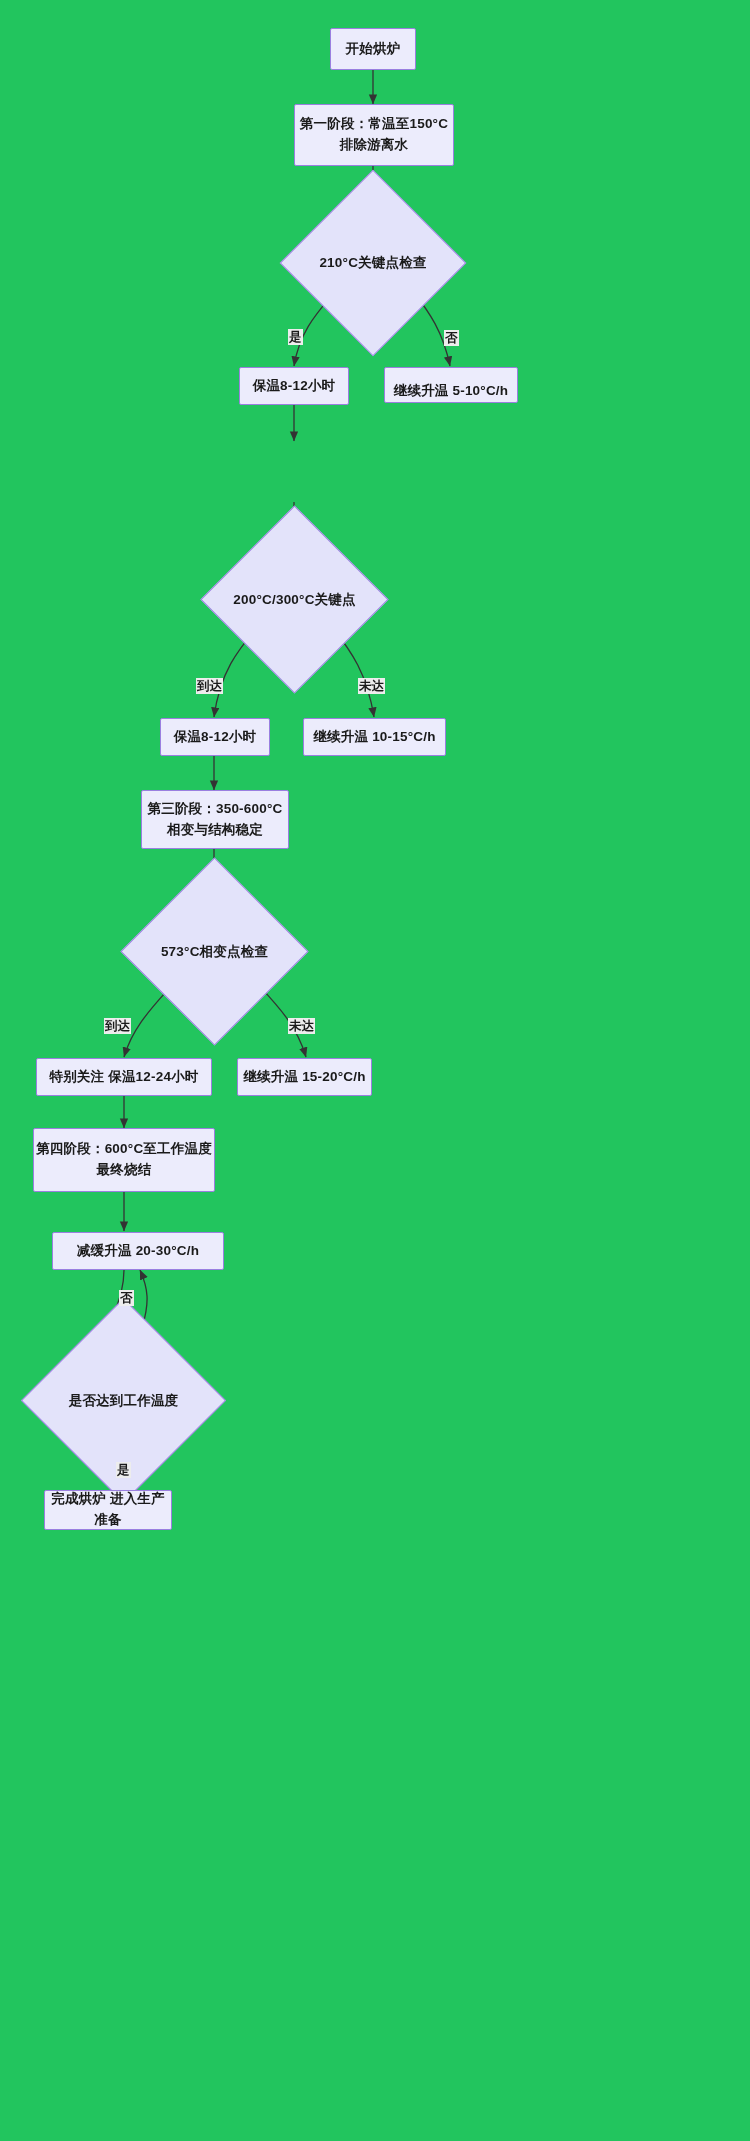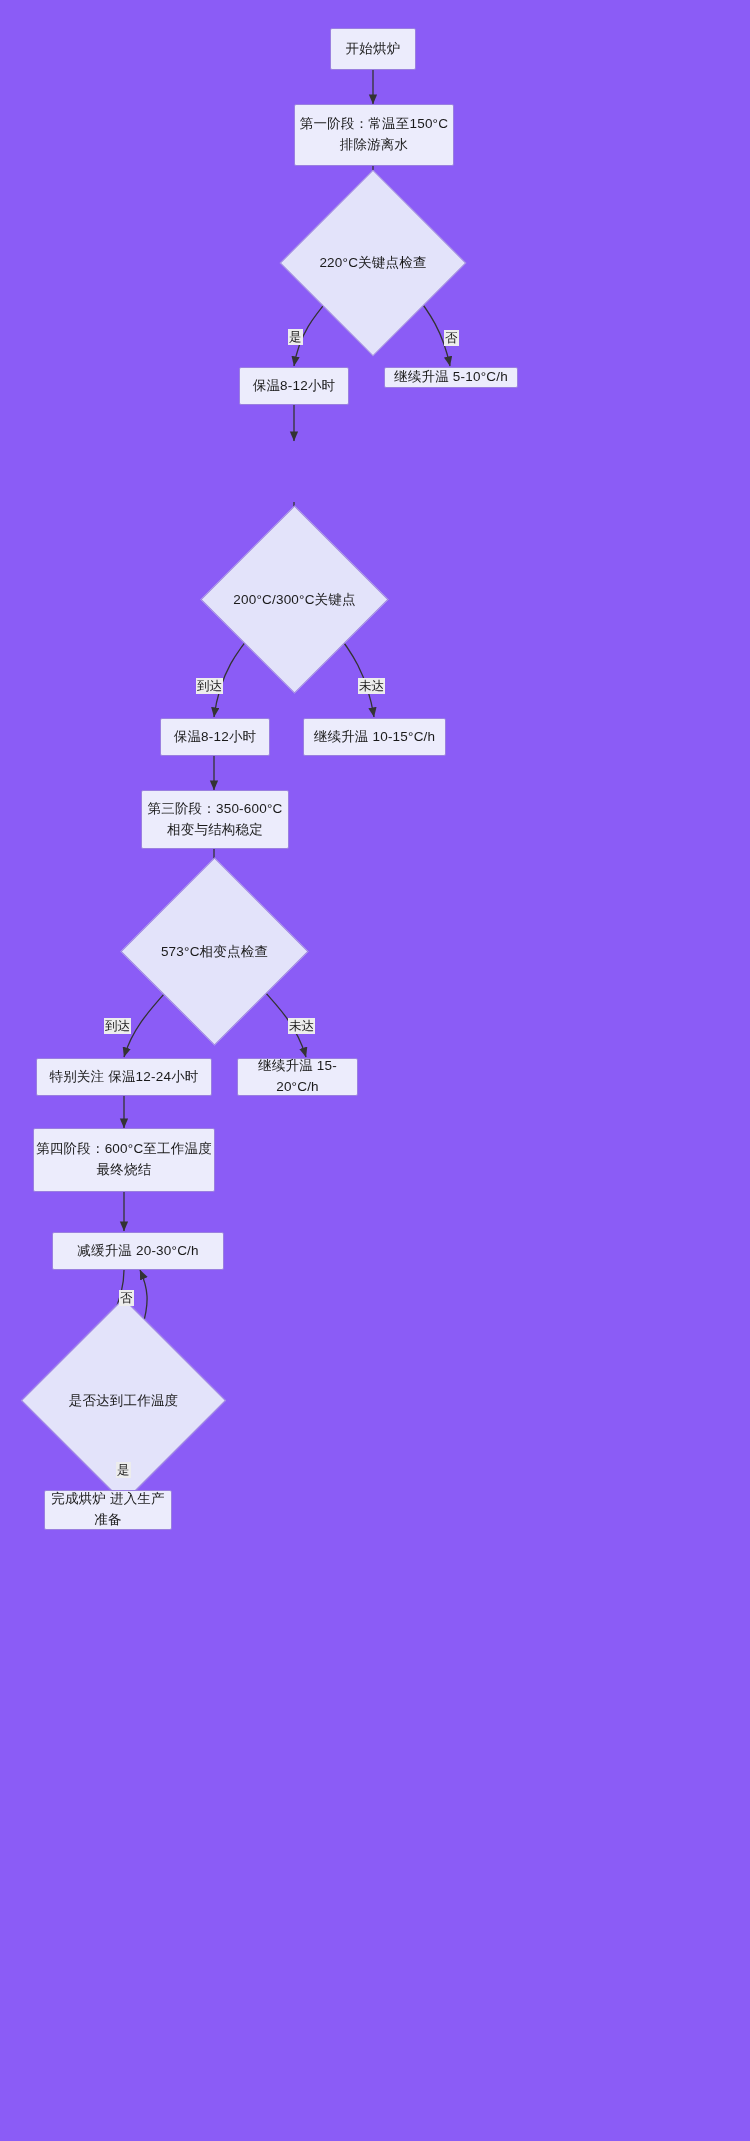--- a/index.html
+++ b/index.html
@@ -8,22 +8,23 @@
     background: #ffffff;
   }
   body {
     font-family: "Liberation Sans", "DejaVu Sans", sans-serif;
     color: #1f1f1f;
   }
   #canvas {
     position: relative;
     width: 750px;
     height: 2141px;
-    background: #8b5cf6;
+    background: #22c55e;
     overflow: hidden;
+    font-weight: bold;
   }
   svg.edges {
     position: absolute;
     left: 0;
     top: 0;
     width: 750px;
     height: 2141px;
     pointer-events: none;
   }
   .node {
@@ -129,28 +130,28 @@
     <span>开始烘炉</span>
   </div>
 
   <div class="node" style="left:294px; top:104px; width:160px; height:62px;">
     <span>第一阶段：常温至150°C
 排除游离水</span>
   </div>
 
   <div class="diamond-wrap" style="left:307px; top:197px; width:132px; height:132px;">
     <div class="diamond-shape"></div>
-    <span class="diamond-label">220°C关键点检查</span>
+    <span class="diamond-label">210°C关键点检查</span>
   </div>
 
   <div class="node" style="left:239px; top:367px; width:110px; height:38px;">
     <span>保温8-12小时</span>
   </div>
 
-  <div class="node" style="left:384px; top:367px; width:134px; height:21px;">
+  <div class="node" style="left:384px; top:367px; width:134px; height:36px;align-items:flex-end;">
     <span>继续升温 5-10°C/h</span>
   </div>
 
 
   <div class="diamond-wrap" style="left:228px; top:533px; width:133px; height:133px;">
     <div class="diamond-shape"></div>
     <span class="diamond-label">200°C/300°C关键点</span>
   </div>
 
   <div class="node" style="left:160px; top:718px; width:110px; height:38px;">
@@ -168,21 +169,21 @@
 
   <div class="diamond-wrap" style="left:148px; top:885px; width:133px; height:133px;">
     <div class="diamond-shape"></div>
     <span class="diamond-label">573°C相变点检查</span>
   </div>
 
   <div class="node" style="left:36px; top:1058px; width:176px; height:38px;align-items:center;">
     <span>特别关注 保温12-24小时</span>
   </div>
 
-  <div class="node" style="left:237px; top:1058px; width:121px; height:38px;">
+  <div class="node" style="left:237px; top:1058px; width:135px; height:38px;">
     <span>继续升温 15-20°C/h</span>
   </div>
 
   <div class="node" style="left:33px; top:1128px; width:182px; height:64px;">
     <span>第四阶段：600°C至工作温度
 最终烧结</span>
   </div>
 
   <div class="node" style="left:52px; top:1232px; width:172px; height:38px;">
     <span>减缓升温 20-30°C/h</span>

